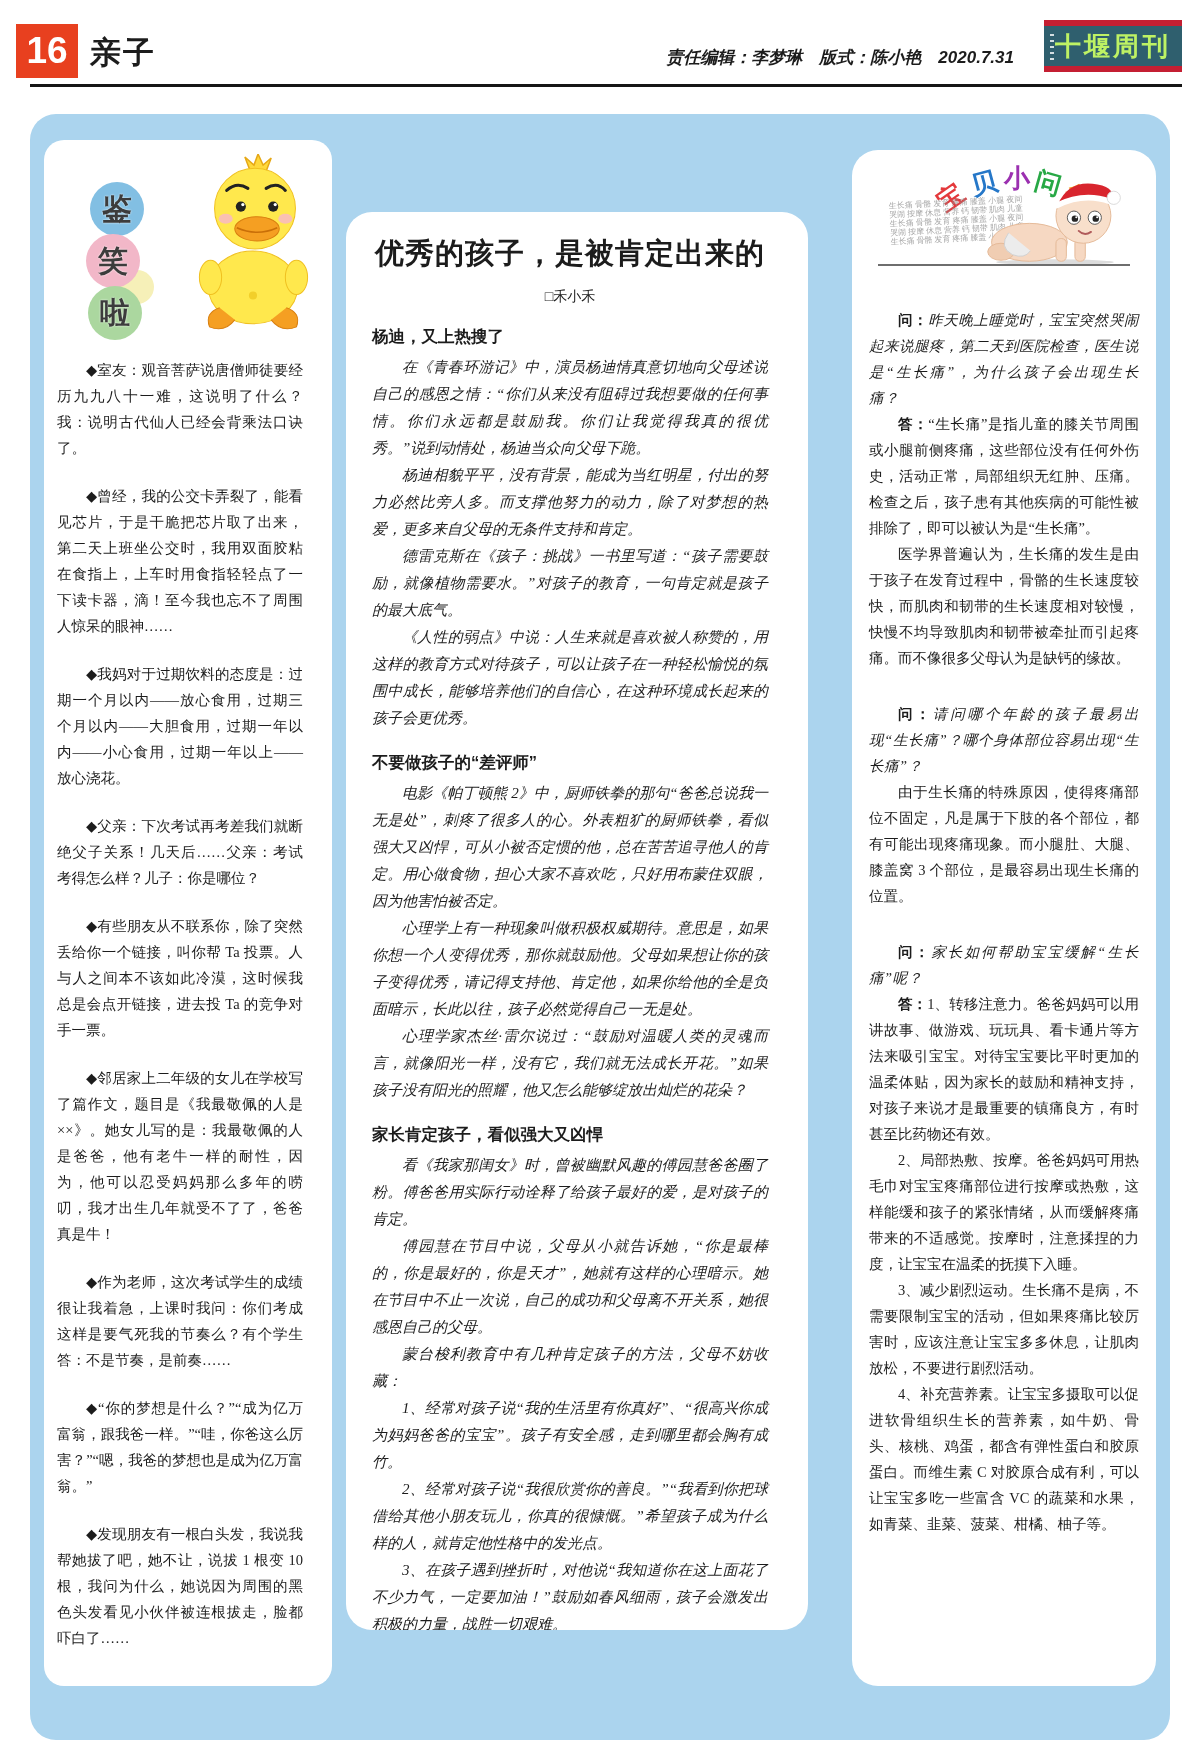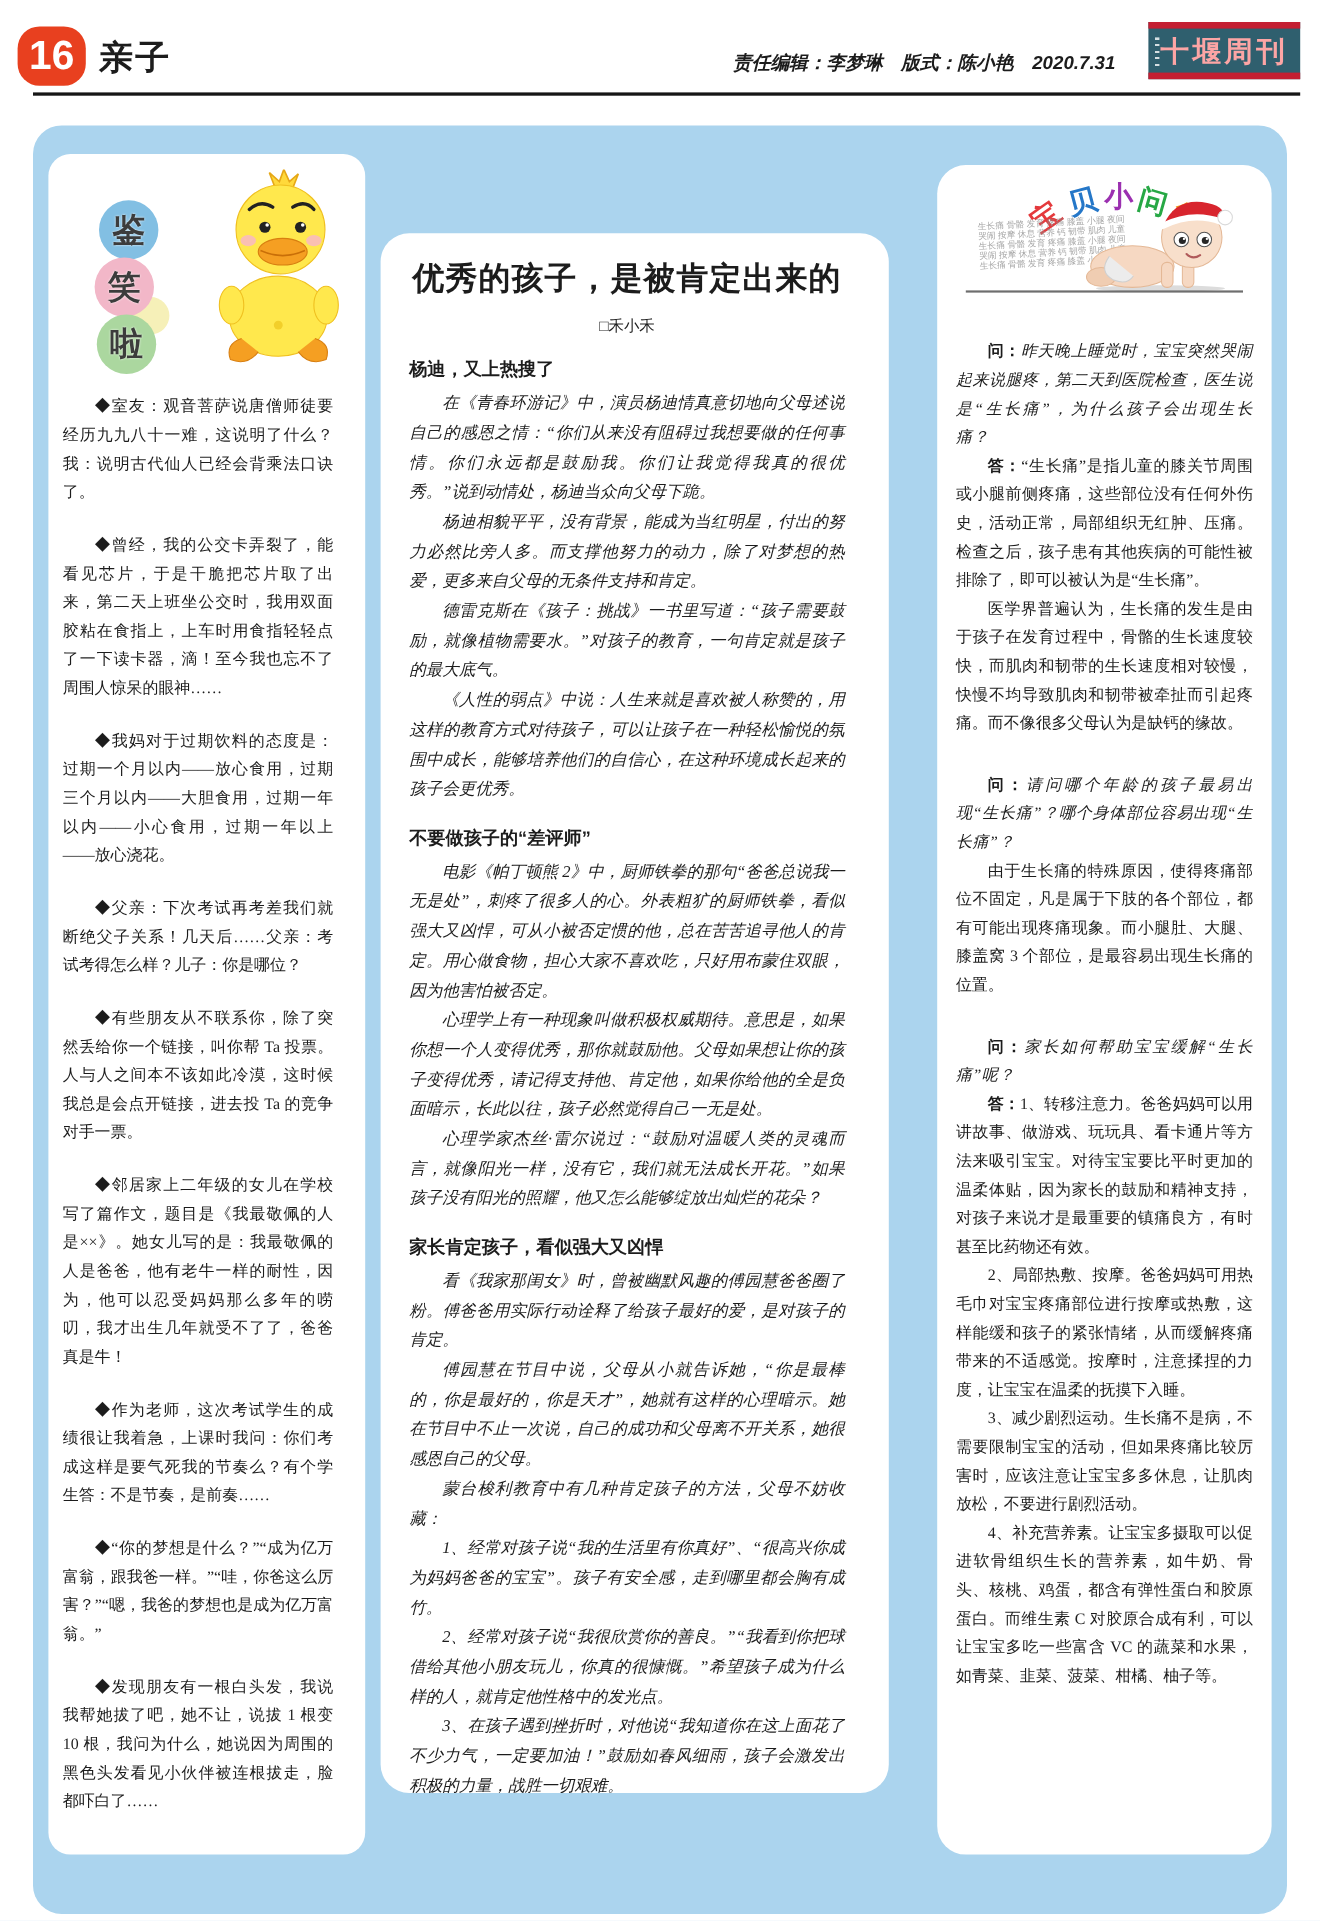--- a/index.html
+++ b/index.html
@@ -1,28 +1,28 @@
 <!DOCTYPE html>
 <html><head>
 <meta charset="utf-8">
 <style>
   html,body{margin:0;padding:0;background:#ffffff;}
   body{font-family:"Liberation Serif","DejaVu Serif",serif;color:#1c1c1c;}
   .page{position:relative;width:1200px;height:1746px;background:#fff;overflow:hidden;}
 
   
   .page-num{position:absolute;left:16px;top:24px;width:62px;height:54px;background:#e8401f;
-    border-radius:20px;color:#fff;font-family:"Liberation Sans",sans-serif;font-size:37px;
+    border-radius:0;color:#fff;font-family:"Liberation Sans",sans-serif;font-size:37px;
     font-weight:bold;display:flex;align-items:center;justify-content:center;}
   .section-name{position:absolute;left:90px;top:32px;font-family:"Liberation Sans",sans-serif;
     font-weight:900;font-size:31px;letter-spacing:2px;}
   .editor-line{position:absolute;right:186px;top:46px;font-family:"Liberation Sans",sans-serif;
     font-style:italic;font-weight:bold;font-size:17px;}
   .masthead{position:absolute;right:18px;top:20px;width:138px;height:40px;background:#2f5f6e;
-    border-top:6px solid #c41f32;border-bottom:6px solid #c41f32;color:#fca5a5;display:flex;
+    border-top:6px solid #c41f32;border-bottom:6px solid #c41f32;color:#bef264;display:flex;
     align-items:center;justify-content:center;font-size:26px;font-weight:bold;letter-spacing:3px;}
   .masthead-marks{position:absolute;left:6px;top:8px;width:4px;height:26px;
     background:repeating-linear-gradient(#fff 0 2px,transparent 2px 6px);opacity:.8;}
   .header-rule{position:absolute;left:30px;top:84px;width:1152px;height:3px;background:#161616;}
 
   
   .blue-bg{position:absolute;left:30px;top:114px;width:1140px;height:1626px;background:#abd4ee;border-radius:26px;}
 
   
   .panel{position:absolute;background:#fff;overflow:hidden;}
@@ -35,21 +35,21 @@
   .badge-circle{position:absolute;width:54px;height:54px;border-radius:50%;display:flex;
     align-items:center;justify-content:center;font-size:30px;font-weight:bold;
     font-family:"Liberation Sans",sans-serif;color:#3c3c3c;text-shadow:0 0 2px #fff;z-index:2;}
   .badge-circle:nth-of-type(1){left:46px;top:42px;}
   .badge-circle:nth-of-type(2){left:42px;top:94px;}
   .badge-circle:nth-of-type(3){left:44px;top:146px;}
   .small-circle{position:absolute;left:76px;top:130px;width:34px;height:34px;border-radius:50%;
     background:#f6f0b8;z-index:1;}
   .duck-svg{position:absolute;right:10px;top:14px;width:134px;height:182px;}
   .jokes{padding:12px 13px 0 13px;font-size:14.5px;line-height:26px;text-align:justify;}
-  .joke{margin:0 16px 22px 0;text-indent:2em;font-family:Liberation Serif, serif;}
+  .joke{margin:0 16px 22px 0;text-indent:2em;}
 
   
   .article{padding:22px 40px 0 26px;}
   .article-title{font-size:29px;font-weight:bold;text-align:center;letter-spacing:1px;margin:0;}
   .article-author{text-align:center;font-size:14px;margin:14px 0 0 0;}
   .article-body{margin-top:18px;font-size:15px;line-height:27px;text-align:justify;}
   .sec-heading{font-family:"Liberation Sans",sans-serif;font-size:16.5px;font-weight:bold;
     margin:18px 0 6px 0;line-height:24px;}
   .sec-heading:first-child{margin-top:4px;}
   .article-body p{margin:0;text-indent:2em;font-style:italic;}

